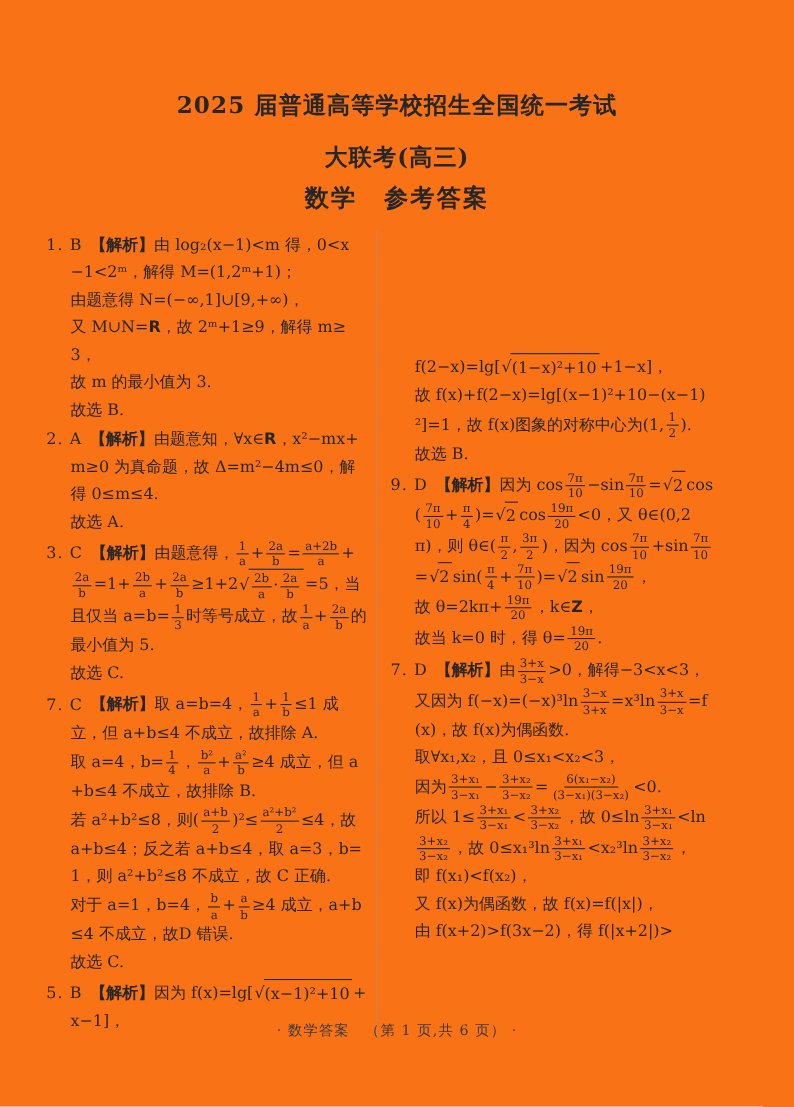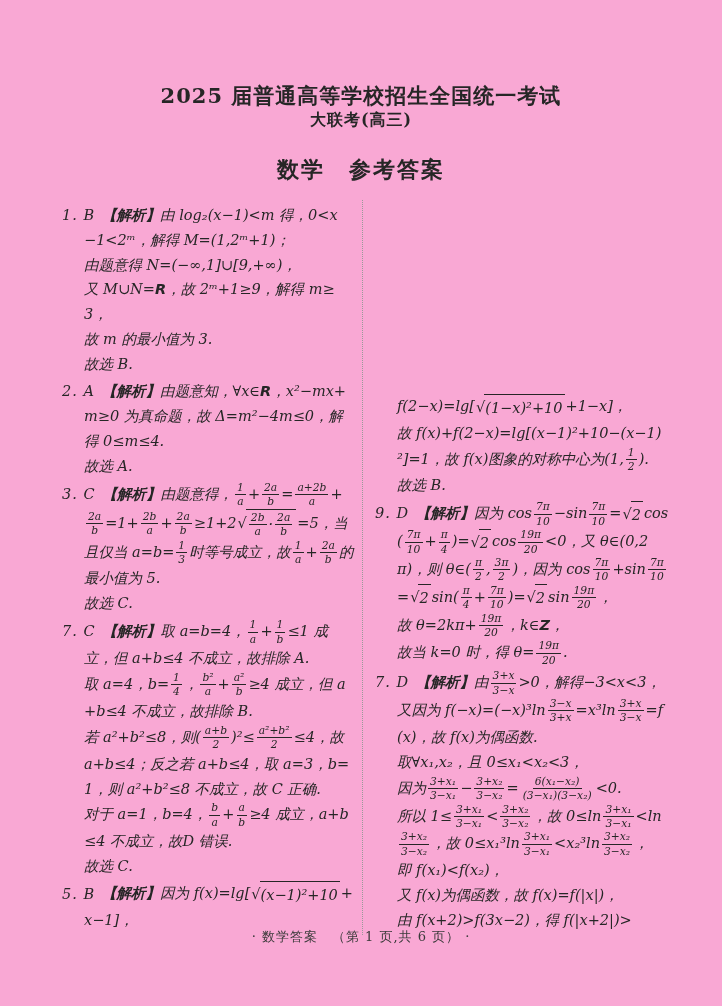--- a/index.html
+++ b/index.html
@@ -1,39 +1,38 @@
 <!DOCTYPE html>
 <html><head>
 <meta charset="utf-8">
 <style>
   html,body{margin:0;padding:0;background:#e8e8e8;}
   .page{
     position:relative;
     width:722px;height:1006px;
     margin:0 auto;
-    background:#f9a8d4;
+    background:#f97316;
     color:#262626;
     font-family:"DejaVu Serif","Liberation Serif",serif;
     overflow:hidden;
   }
   
   .header{padding-top:82px;text-align:center;}
   .title-1{font-size:21px;font-weight:bold;letter-spacing:1px;}
-  .title-2{font-size:16px;font-weight:bold;margin-top:0;letter-spacing:1px;}
+  .title-2{font-size:21px;font-weight:bold;margin-top:19px;letter-spacing:1px;}
   .title-3{
-    font-size:22px;font-weight:bold;margin-top:24px;letter-spacing:2px;
+    font-size:22px;font-weight:bold;margin-top:8px;letter-spacing:2px;
     font-family:"DejaVu Sans","Liberation Sans",sans-serif;
   }
   
   .main{
     display:flex;
     margin-top:15px;
-    padding-left:62px;
-    align-items:flex-end;
-    font-style:italic;
+    padding-left:42px;
+    align-items:center;
   }
   .col{
     font-size:14.5px;
     line-height:1.72;
     word-break:break-all;
   }
   .col-left{width:292px;}
   .col-right{width:296px;margin-top:28px;}
   .divider{
     border-left:1px dotted #9a9a9a;

